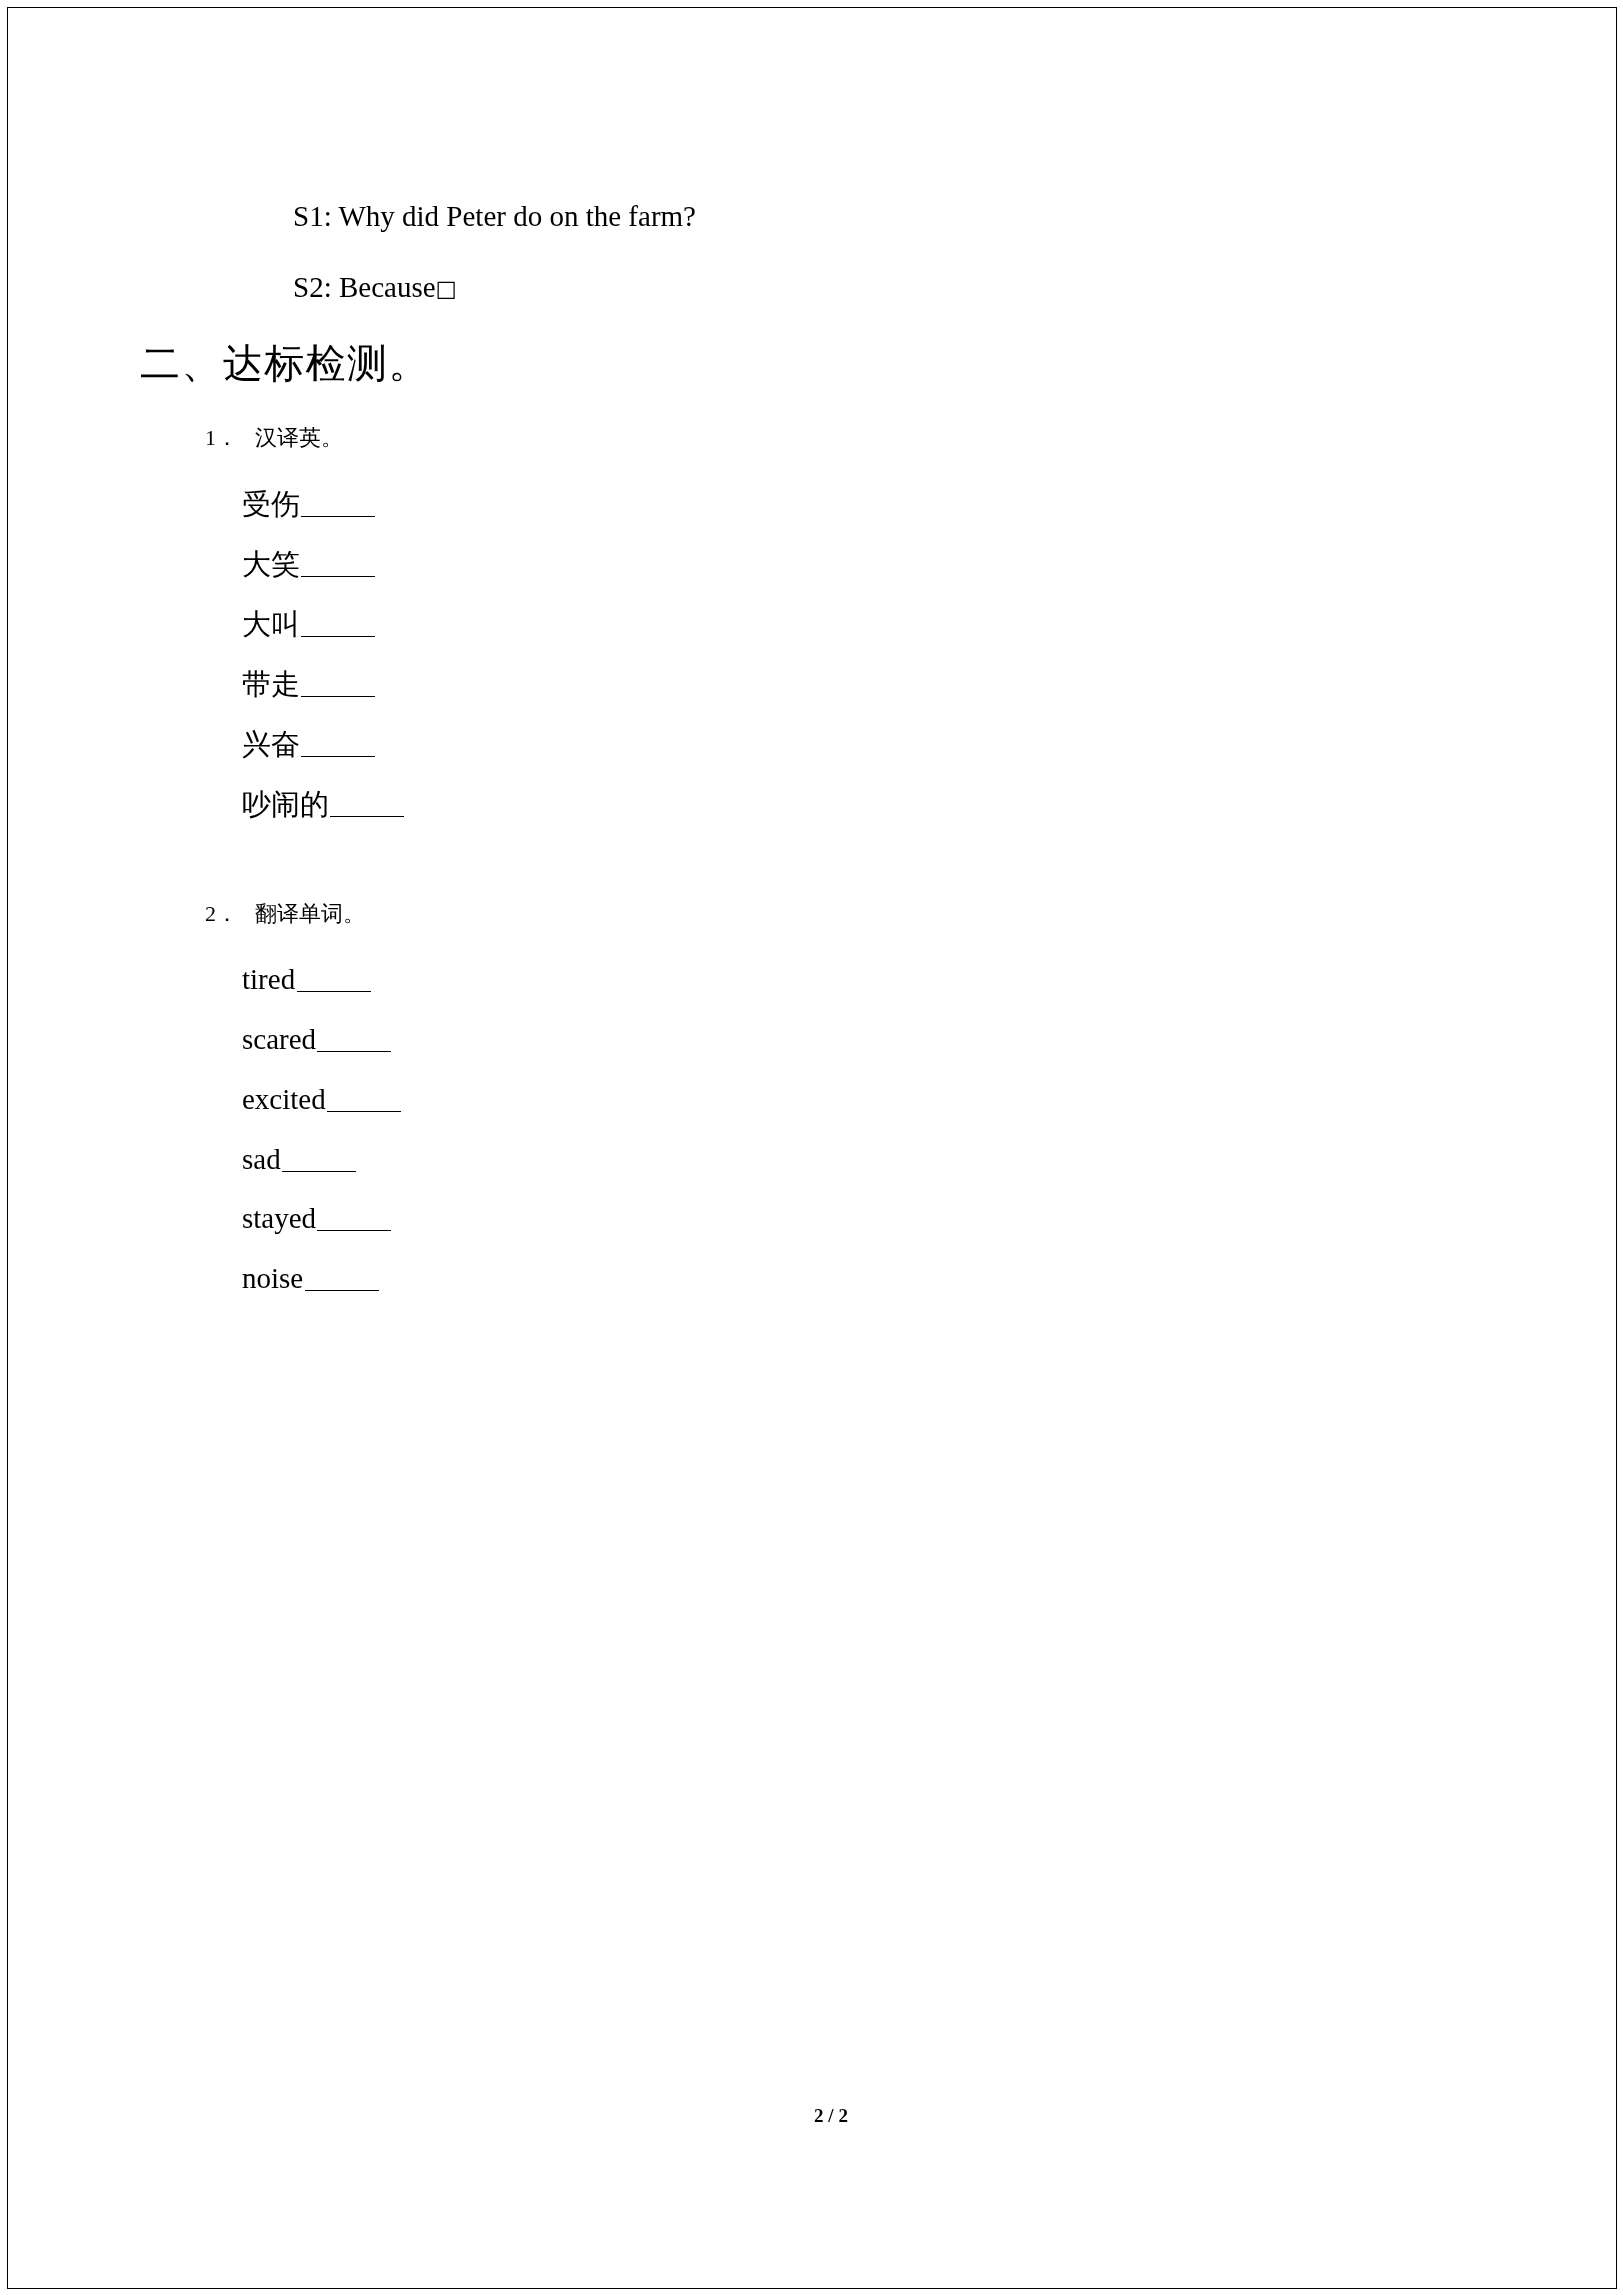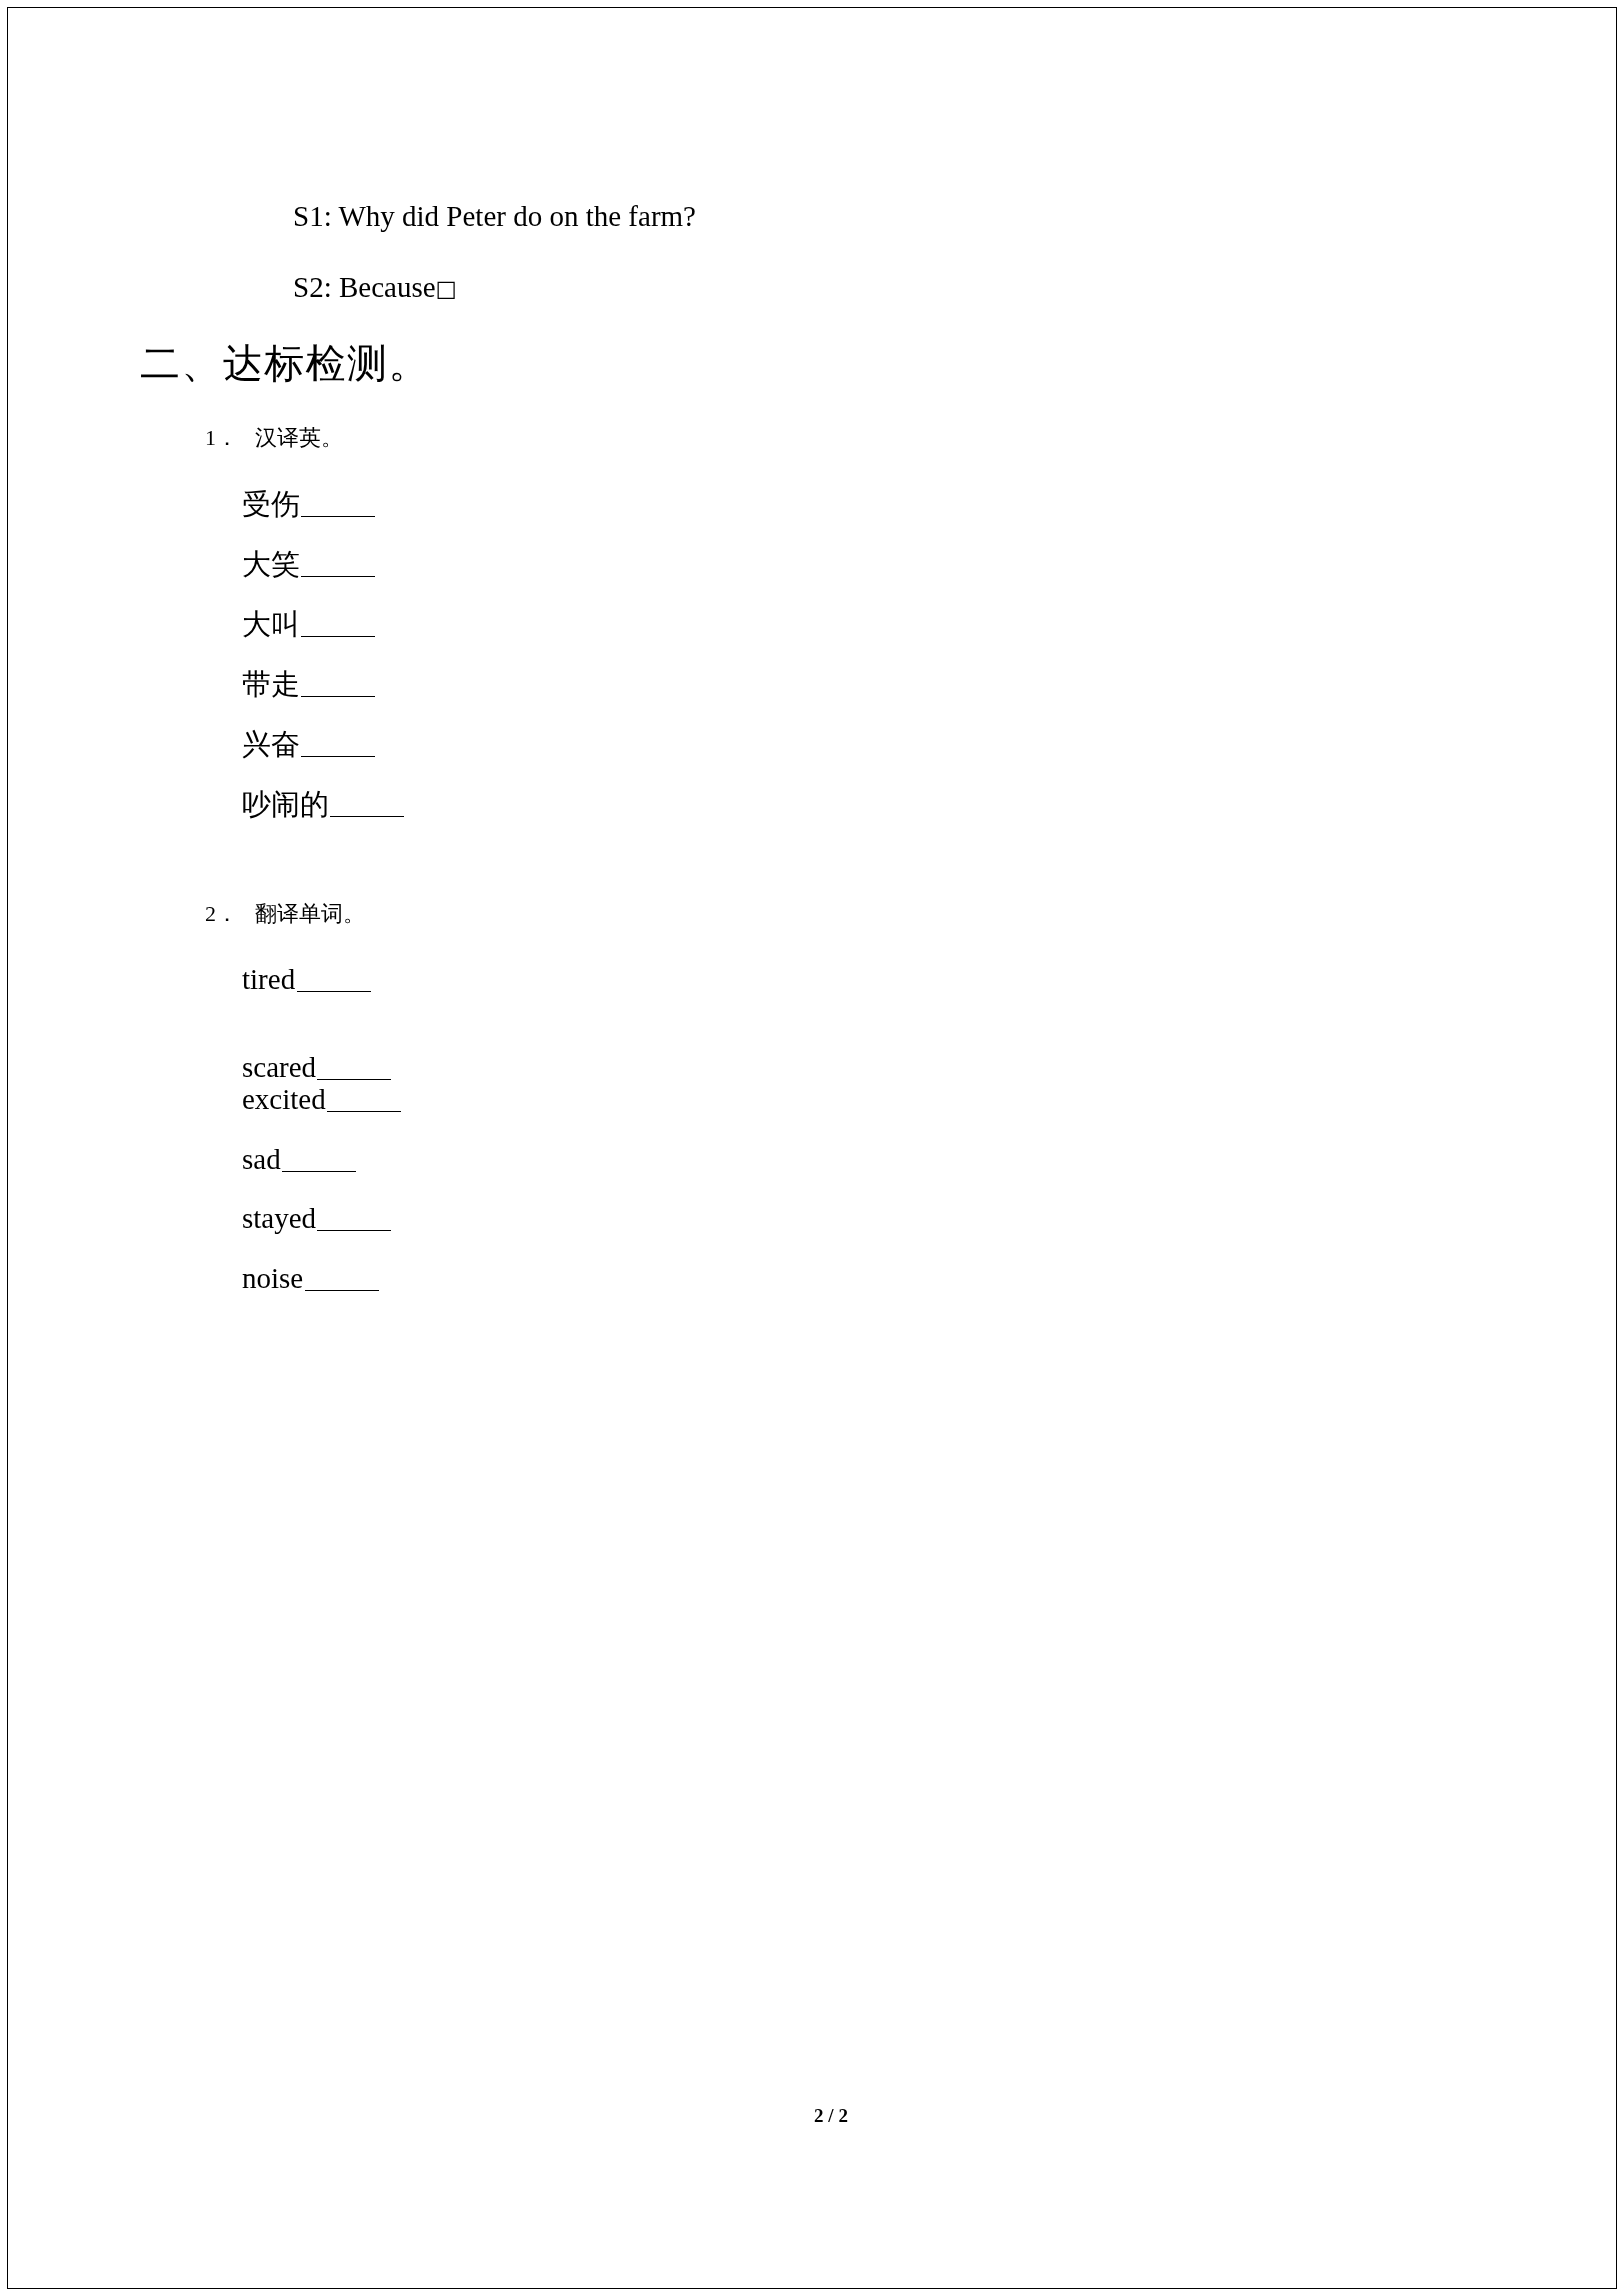--- a/index.html
+++ b/index.html
@@ -147,21 +147,21 @@
       <span>吵闹的</span><span class="blank"></span>
     </div>
 
     <div class="task task-2">
       <span class="task-num">2．</span><span>翻译单词。</span>
     </div>
 
     <div class="item en-item" style="top:963px">
       <span>tired</span><span class="blank"></span>
     </div>
-    <div class="item en-item" style="top:1051px">
+    <div class="item en-item" style="top:1023px">
       <span>scared</span><span class="blank"></span>
     </div>
     <div class="item en-item" style="top:1083px">
       <span>excited</span><span class="blank"></span>
     </div>
     <div class="item en-item" style="top:1143px">
       <span>sad</span><span class="blank"></span>
     </div>
     <div class="item en-item" style="top:1202px">
       <span>stayed</span><span class="blank"></span>

